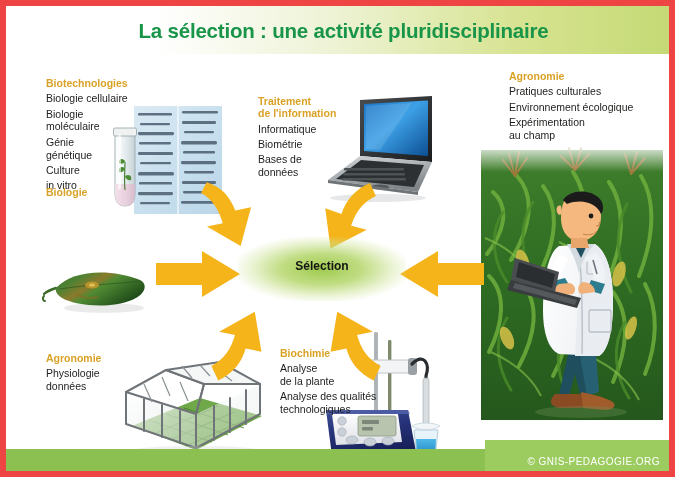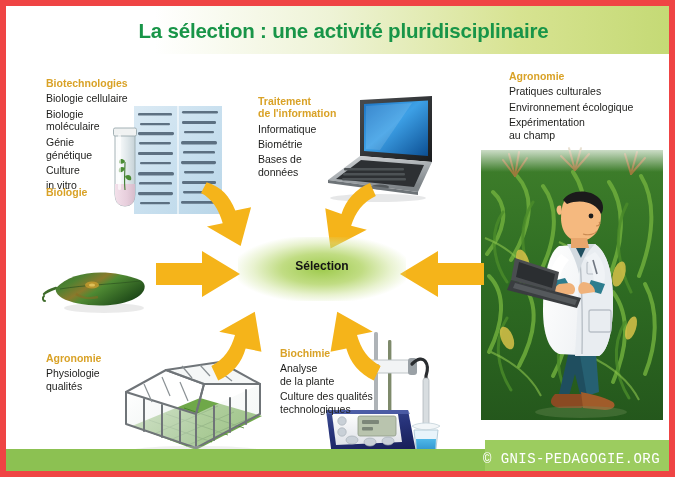--- a/index.html
+++ b/index.html
@@ -33,22 +33,22 @@
   .footer-band{
     position:absolute;left:0;bottom:0;width:675px;height:22px;
     background:#8cc152;
   }
   .footer-band .inner{
     position:absolute;right:0;top:-9px;width:196px;height:31px;
     background:#9ccc5f;
   }
   .copyright{
     position:absolute;right:9px;bottom:4px;
-    font-size:14px;color:#ffffff;letter-spacing:0.45px;
-    font-family:Liberation Mono, monospace;
+    font-size:10px;color:#ffffff;letter-spacing:0.45px;
+    font-family:Liberation Sans, sans-serif;
   }
 
   
   .block{position:absolute;}
   .block .cat{
     font-size:10.5px;font-weight:bold;color:#d9a227;
     margin-bottom:3px;line-height:1.18;
   }
   .block ul{list-style:none;margin:0;padding:0;}
   .block li{
@@ -495,41 +495,41 @@
   </div>
 
   <div class="block" id="blk-biologie">
     <div class="cat">Biologie</div>
   </div>
 
   <div class="block" id="blk-agro-left">
     <div class="cat">Agronomie</div>
     <ul>
       <li>Physiologie
-qualités</li>
+données</li>
     </ul>
   </div>
 
   <div class="block" id="blk-traitement">
     <div class="cat" style="white-space:pre-line;">Traitement
 de l'information</div>
     <ul>
       <li>Informatique</li>
       <li>Biométrie</li>
       <li>Bases de
 données</li>
     </ul>
   </div>
 
   <div class="block" id="blk-biochimie">
     <div class="cat">Biochimie</div>
     <ul>
       <li>Analyse
 de la plante</li>
-      <li>Culture des qualités
+      <li>Analyse des qualités
 technologiques</li>
     </ul>
   </div>
 
   <div class="block" id="blk-agro-right">
     <div class="cat">Agronomie</div>
     <ul>
       <li>Pratiques culturales</li>
       <li>Environnement écologique</li>
       <li>Expérimentation

